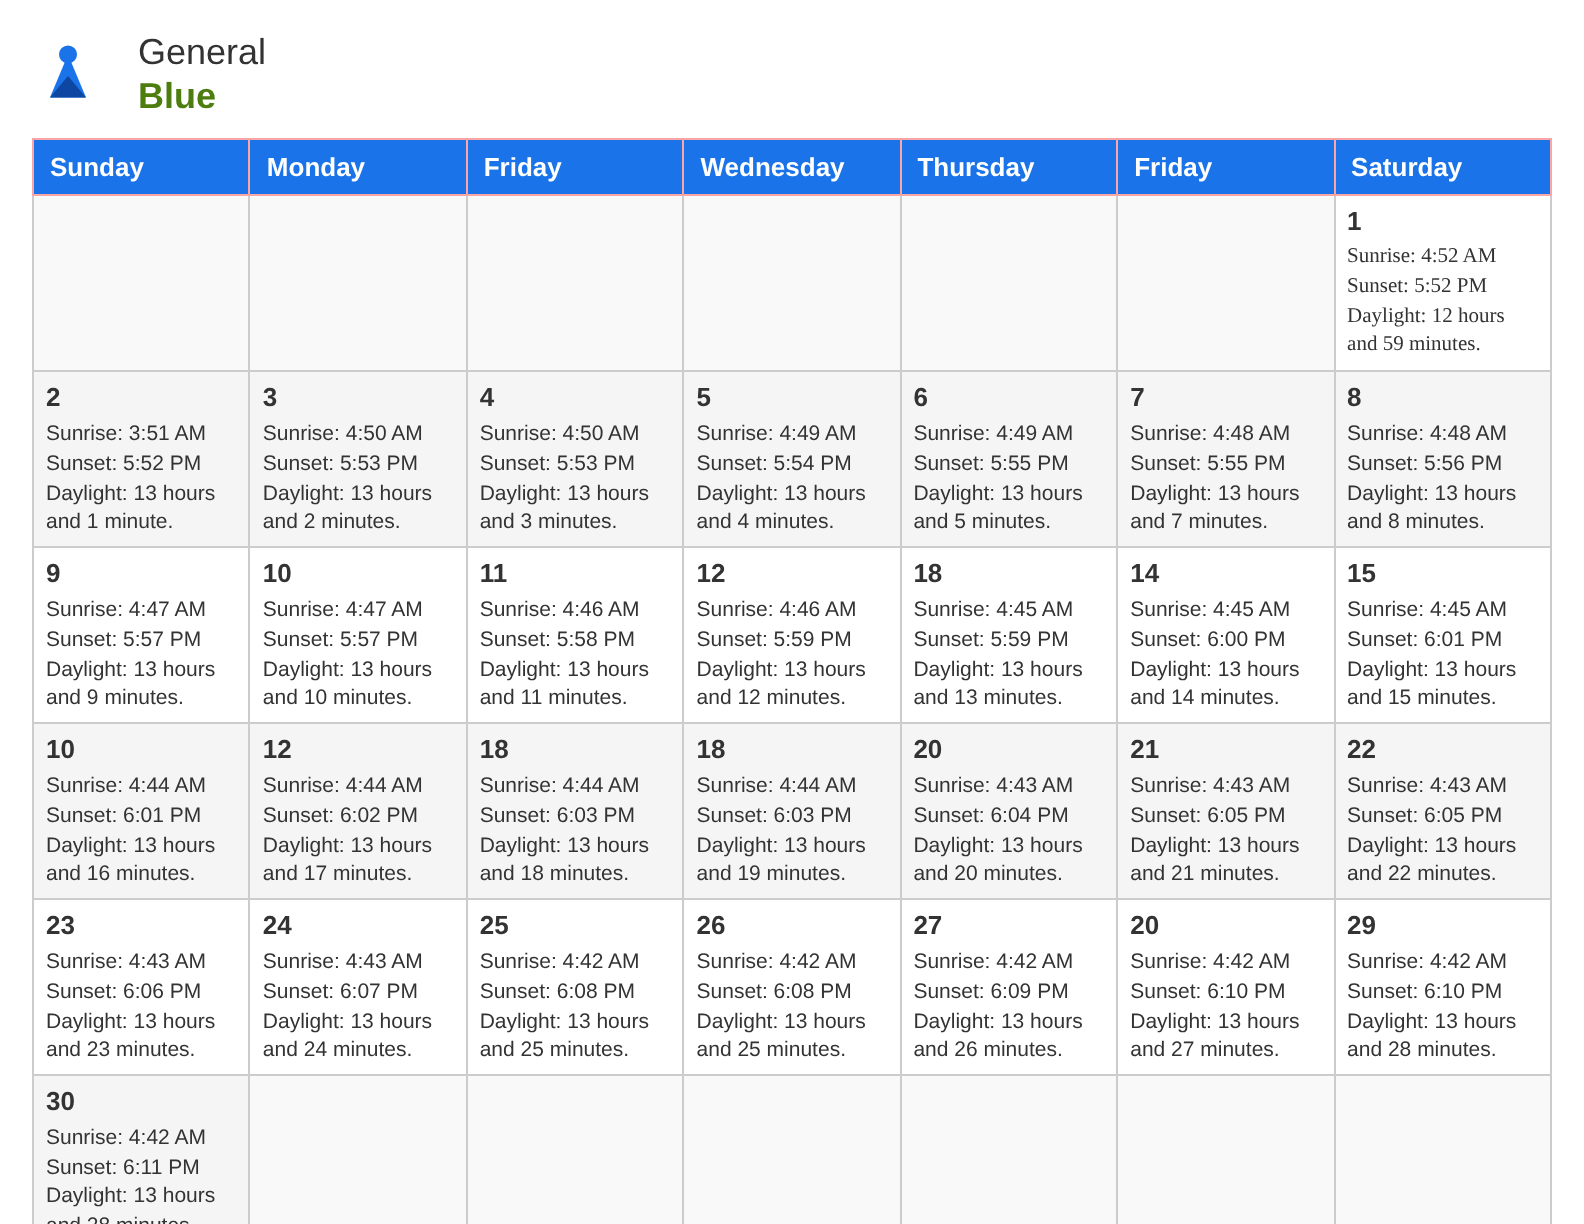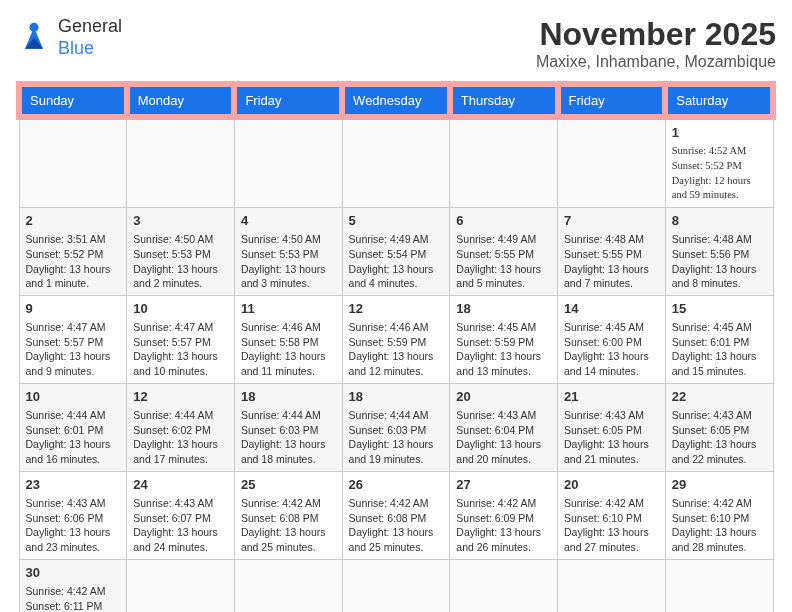--- a/index.html
+++ b/index.html
@@ -14,33 +14,33 @@
     .header-section {
       display: flex;
       justify-content: space-between;
       align-items: flex-start;
       margin-bottom: 10px;
     }
 
     .logo {
       display: flex;
       align-items: center;
-      gap: 6px;
+      gap: 17px;
     }
     .logo-text {
       font-size: 18px;
       font-weight: bold;
       color: #333;
       line-height: 1.2;
     }
     .logo-text span {
       display: block;
     }
     .logo-text .general { font-weight: normal; }
-    .logo-text .blue { color: #3b82f6; font-weight: normal; }
+    .logo-text .blue { color: #4d7c0f; font-weight: bold; }
     .logo-icon {
       width: 36px;
       height: 36px;
     }
 
     .title-block {
       text-align: right;
     }
     .month-title {
       font-size: 32px;
@@ -55,24 +55,24 @@
     .calendar {
       width: 100%;
       border-collapse: collapse;
       border: 1px solid #ccc;
     }
 
     .calendar th {
       background-color: #1a73e8;
       color: #fff;
       font-size: 13px;
-      font-weight: normal;
+      font-weight: bold;
       padding: 6px 8px;
       text-align: left;
-      border: 6px solid #fca5a5;
+      border: 1px solid #fca5a5;
     }
 
     .calendar td {
       vertical-align: top;
       border: 1px solid #ccc;
       padding: 4px 6px;
       font-size: 10.5px;
       color: #333;
       width: calc(100% / 7);
       min-height: 70px;
@@ -102,24 +102,20 @@
     <svg class="logo-icon" viewBox="0 0 40 40" xmlns="http://www.w3.org/2000/svg">
       <polygon points="10,32 20,8 30,32" fill="#1a73e8"></polygon>
       <polygon points="10,32 20,20 30,32" fill="#0d47a1"></polygon>
       <circle cx="20" cy="8" r="5" fill="#1a73e8"></circle>
     </svg>
     <div class="logo-text">
       <span class="general">General</span>
       <span class="blue">Blue</span>
     </div>
   </div>
-  <div class="title-block">
-    <div class="month-title">November 2025</div>
-    <div class="location-subtitle">Maxixe, Inhambane, Mozambique</div>
-  </div>
 </div>
 
 <table class="calendar">
   <thead>
     <tr>
     <th>Sunday</th>
         <th>Monday</th>
         <th>Friday</th>
         <th>Wednesday</th>
         <th>Thursday</th>

